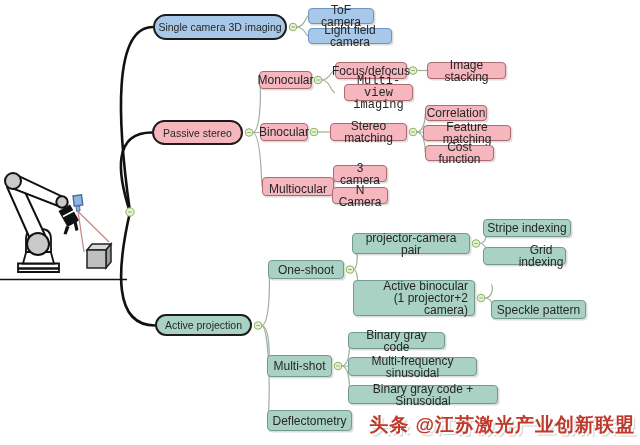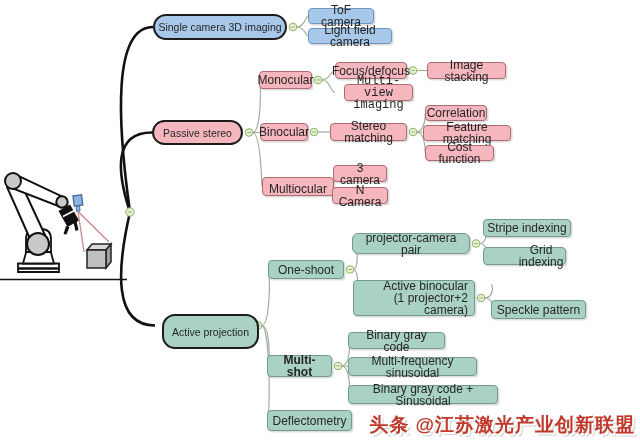--- a/index.html
+++ b/index.html
@@ -153,29 +153,29 @@
       <div class="node pink" style="left: 427px; top: 62px; width: 79px; height: 17px;"><span>Image stacking</span></div>
       <div class="node pink" style="left: 344px; top: 84px; width: 69px; height: 17px; font-family: Liberation Mono, monospace;"><span>Multi-view imaging</span></div>
       <div class="node pink" style="left: 260px; top: 123px; width: 48px; height: 18px;"><span>Binocular</span></div>
       <div class="node pink" style="left: 330px; top: 123px; width: 77px; height: 18px;"><span>Stereo matching</span></div>
       <div class="node pink" style="left: 425px; top: 105px; width: 62px; height: 16px;"><span>Correlation</span></div>
       <div class="node pink" style="left: 423px; top: 125px; width: 88px; height: 16px;"><span>Feature matching</span></div>
       <div class="node pink" style="left: 425px; top: 145px; width: 69px; height: 16px;"><span>Cost function</span></div>
       <div class="node pink" style="left: 262px; top: 177px; width: 72px; height: 19px; align-items: flex-end;"><span>Multiocular</span></div>
       <div class="node pink" style="left: 333px; top: 165px; width: 54px; height: 17px;"><span>3 camera</span></div>
       <div class="node pink" style="left: 332px; top: 187px; width: 56px; height: 17px;"><span>N Camera</span></div>
-      <div class="node green main" style="left: 162px; top: 314px; width: 97px; height: 35px;"><span>Active projection</span></div>
+      <div class="node green main" style="left: 155px; top: 314px; width: 97px; height: 22px;"><span>Active projection</span></div>
       <div class="node green" style="left: 268px; top: 260px; width: 76px; height: 19px;"><span>One-shoot</span></div>
-      <div class="node green" style="left: 352px; top: 233px; width: 118px; height: 21px; border-radius: 6px;"><span>projector-camera pair</span></div>
+      <div class="node green" style="left: 352px; top: 233px; width: 118px; height: 21px;"><span>projector-camera pair</span></div>
       <div class="node green" style="left: 483px; top: 219px; width: 88px; height: 18px;"><span>Stripe indexing</span></div>
       <div class="node green" style="left: 483px; top: 247px; width: 83px; height: 18px; padding-left: 36px;"><span>Grid indexing</span></div>
       <div class="node green left" style="left: 353px; top: 280px; width: 122px; height: 36px;"><span>Active binocular
 (1 projector+2 camera)</span></div>
       <div class="node green" style="left: 491px; top: 300px; width: 95px; height: 19px;"><span>Speckle pattern</span></div>
-      <div class="node green" style="left: 267px; top: 355px; width: 65px; height: 22px; font-weight: bold;"><span>Multi-shot</span></div>
+      <div class="node green" style="left: 267px; top: 355px; width: 65px; height: 22px;"><span>Multi-shot</span></div>
       <div class="node green" style="left: 348px; top: 332px; width: 97px; height: 17px;"><span>Binary gray code</span></div>
       <div class="node green" style="left: 348px; top: 357px; width: 129px; height: 19px;"><span>Multi-frequency sinusoidal</span></div>
       <div class="node green" style="left: 348px; top: 385px; width: 150px; height: 19px;"><span>Binary gray code + Sinusoidal</span></div>
       <div class="node green" style="left: 267px; top: 410px; width: 85px; height: 21px;"><span>Deflectometry</span></div>
     </div>
 
   <div id="watermark">头条 @江苏激光产业创新联盟</div>
 </div>
 
 </body></html>

